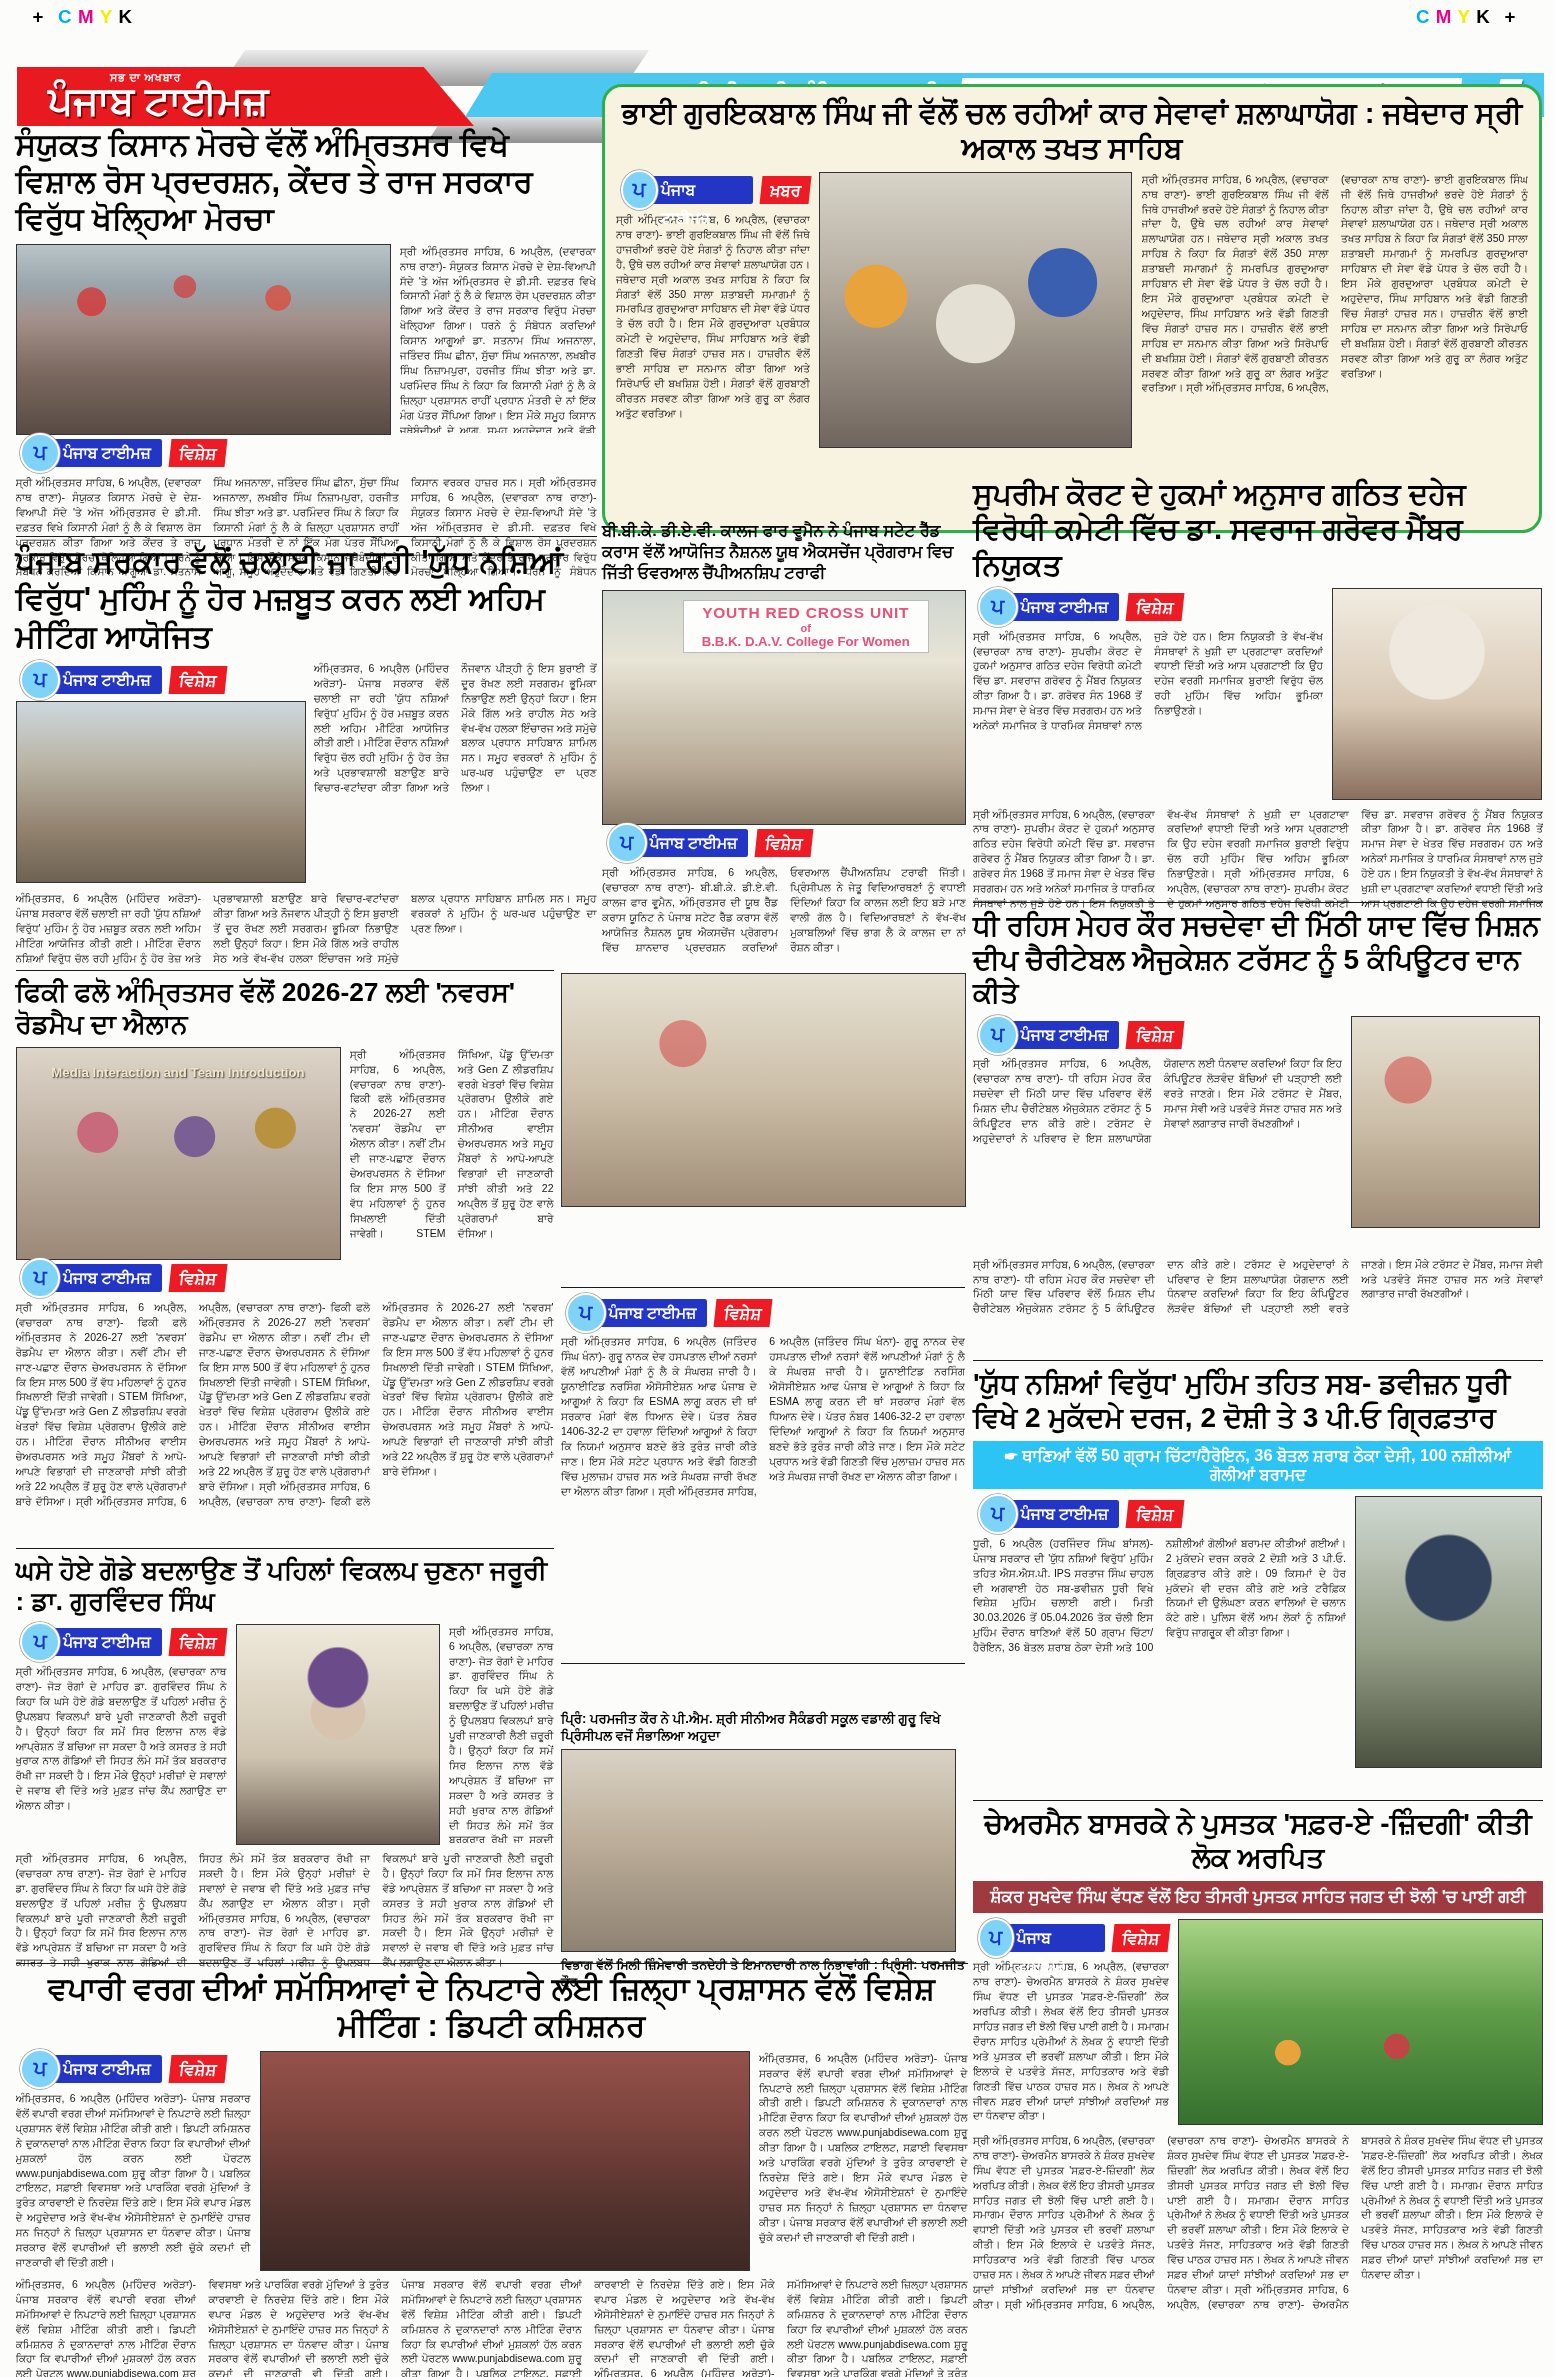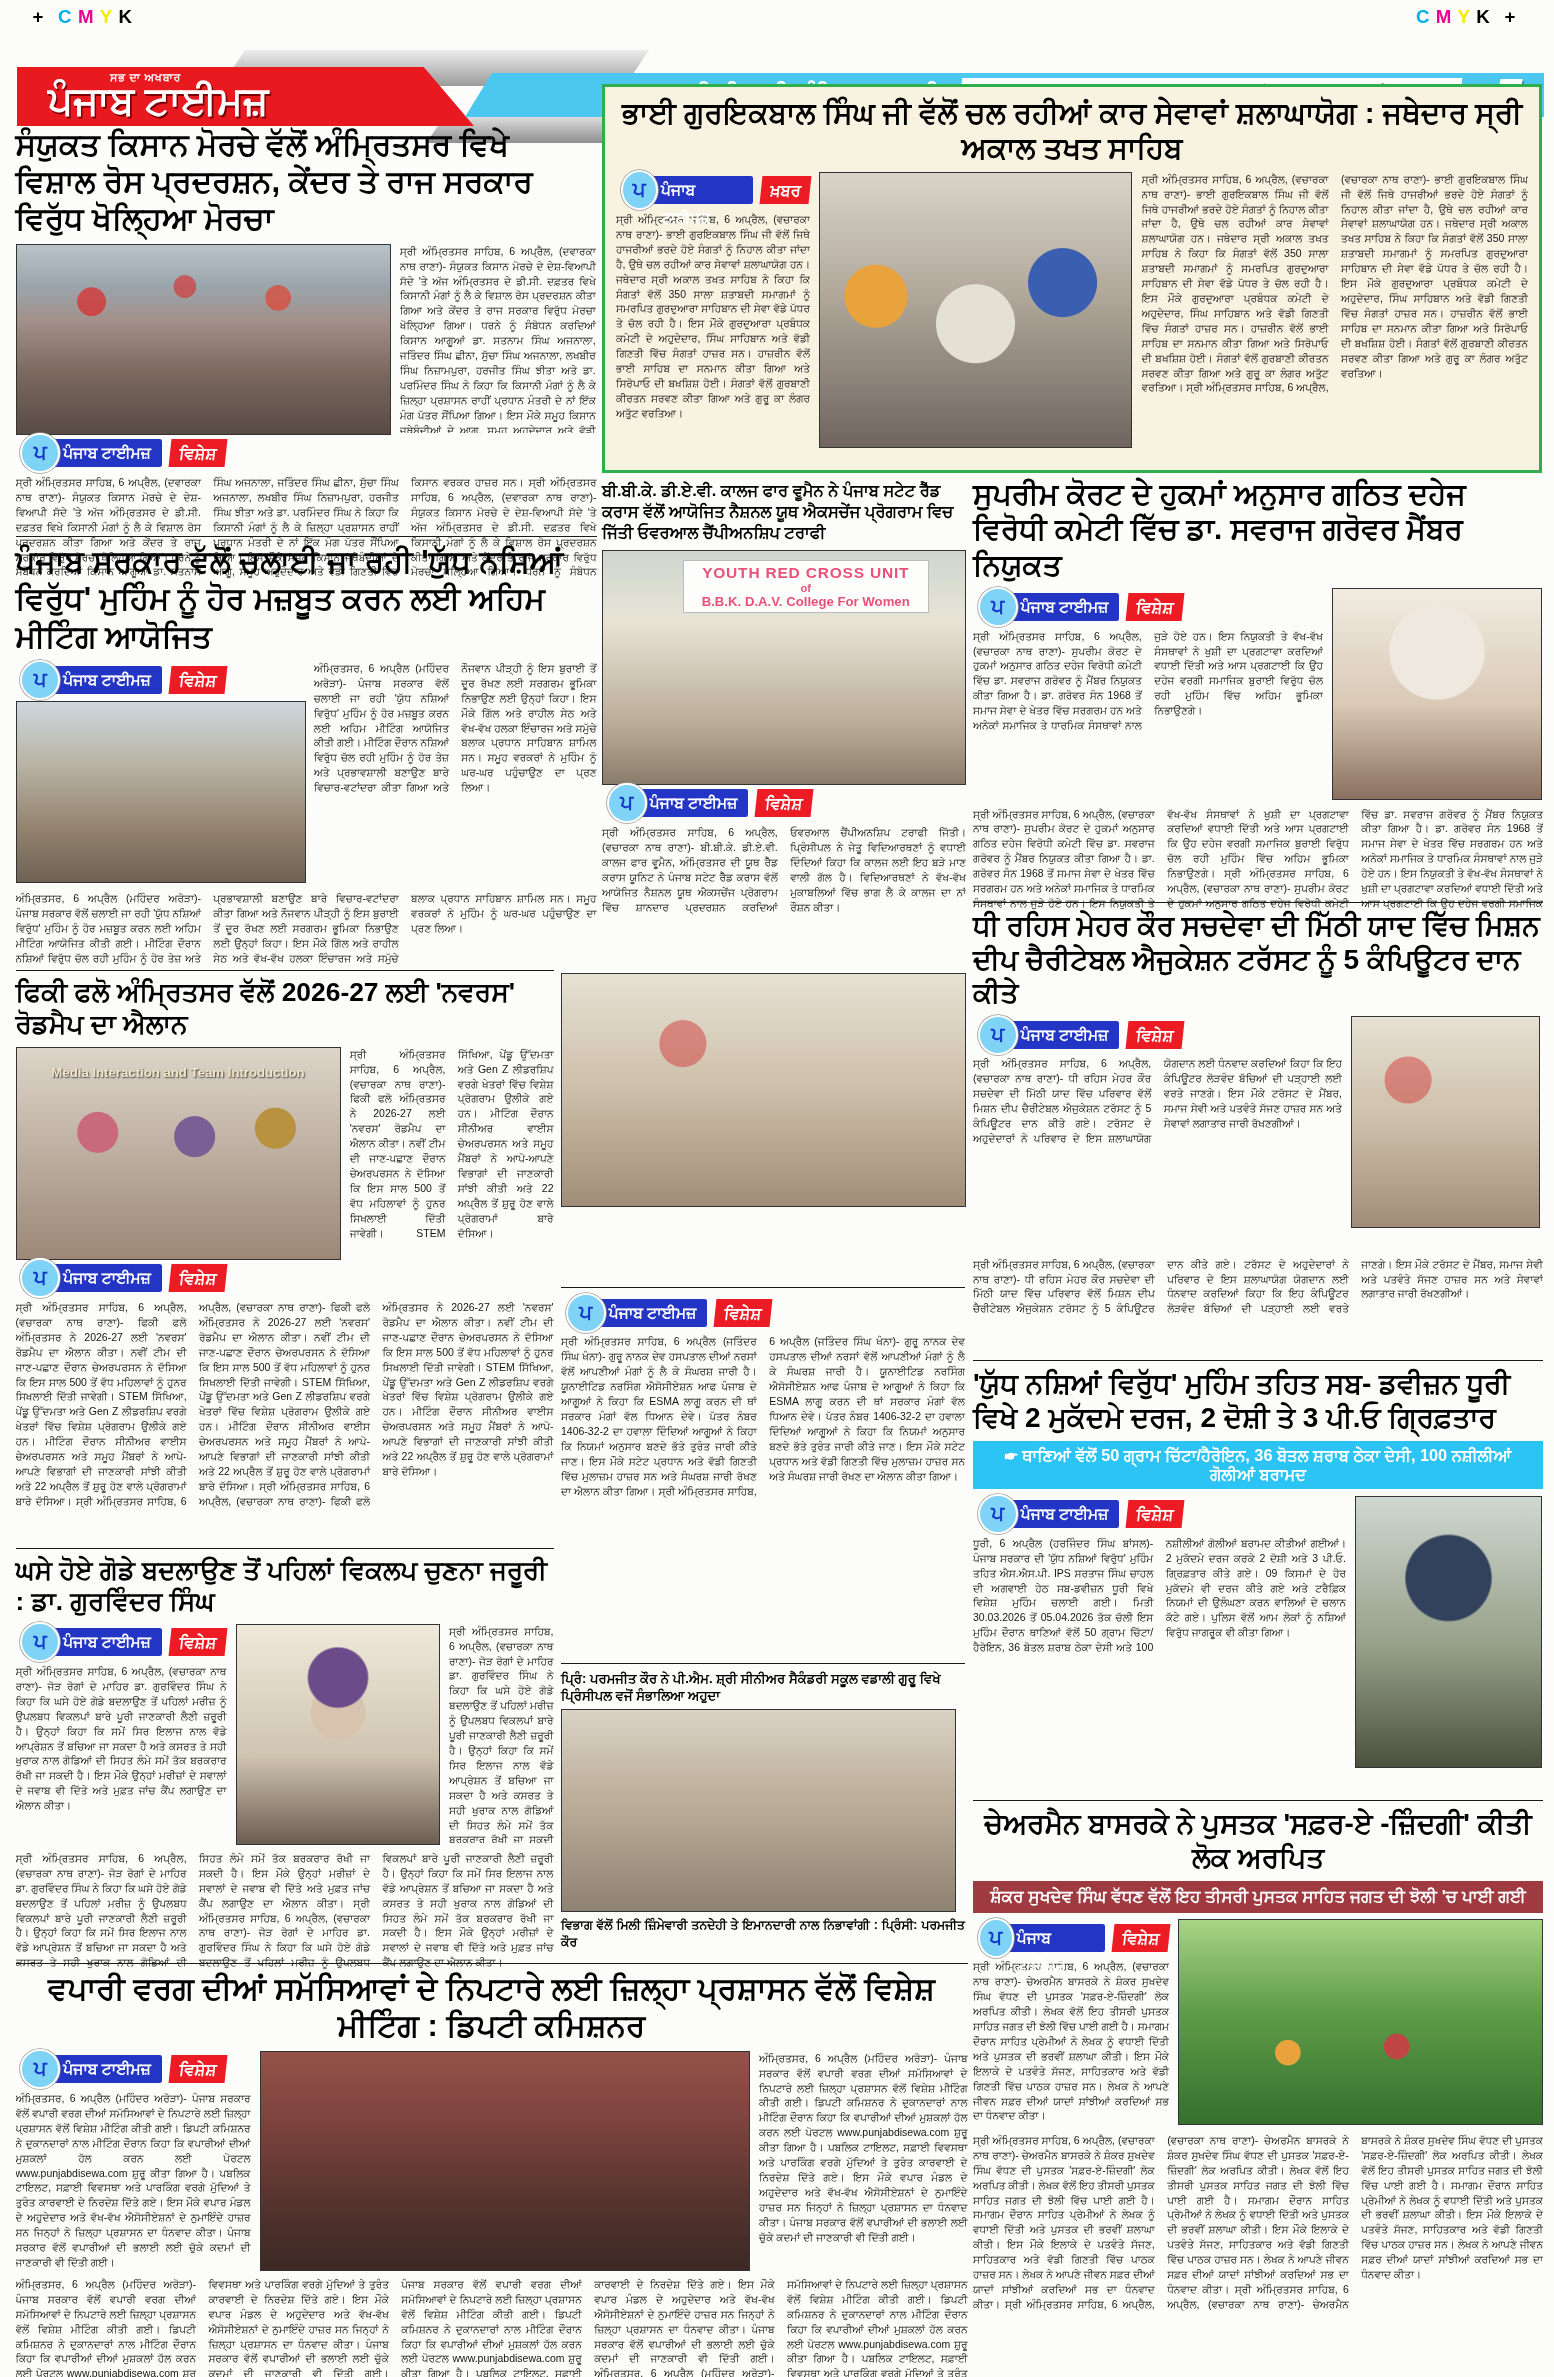--- a/index.html
+++ b/index.html
@@ -21,21 +21,21 @@
   .datebox{position:absolute;right:84px;top:5.4px;background:#fff;height:33px;line-height:33px;
         padding:0 12.4px;font-size:18px;font-weight:bold;color:#000;transform:skewX(-8deg);}
   .pageno{position:absolute;right:23px;top:-3.1px;color:#fff;font-size:44px;font-weight:bold;font-style:italic;
         text-shadow:1.6px 1.6px 1.6px rgba(0,0,0,.35);}
   
   .art{position:absolute;}
   .rule-top{border-top:1.6px solid #1a1a1a;padding-top:6.2px;}
   .hl{font-weight:bold;color:#000;line-height:1.2;margin:0 0 6.2px 0;}
   .hl-40{font-size:31px;} .hl-38{font-size:29.5px;} .hl-36{font-size:28px;} .hl-34{font-size:26.4px;} .hl-33{font-size:26px;}
   .bt{font-size:10.5px;line-height:1.42;text-align:justify;color:#141414;overflow:hidden;}
-  .bold-intro{font-weight:bold;font-size:16.3px;line-height:1.3;color:#000;}
+  .bold-intro{font-weight:bold;font-size:16.3px;line-height:1.3;color:#000;margin-top:40px;}
   .caption{font-weight:bold;font-size:12.4px;line-height:1.35;color:#000;text-align:justify;}
   .cols2{column-count:2;column-gap:12.4px;}
   .cols3{column-count:3;column-gap:12.4px;}
   .cols5{column-count:5;column-gap:12.4px;}
   .row{display:flex;gap:9.3px;}
   
   .chip{display:inline-flex;align-items:center;height:31px;margin:3.1px 0 6.2px 4.7px;position:relative;}
   .chip-circle{width:36px;height:36px;border-radius:50%;background:#7ed3f7;border:2.3px solid #fff;
         box-shadow:0 0 0 0.8px #999;color:#1538c9;font-weight:bold;font-size:20px;text-align:center;
         line-height:34px;z-index:2;}
@@ -129,21 +129,21 @@
       <div class="bt" style="width:196px;height:189px;">ਸ੍ਰੀ ਅੰਮ੍ਰਿਤਸਰ ਸਾਹਿਬ, 6 ਅਪ੍ਰੈਲ, (ਦਵਾਰਕਾ ਨਾਥ ਰਾਣਾ)- ਸੰਯੁਕਤ ਕਿਸਾਨ ਮੋਰਚੇ ਦੇ ਦੇਸ਼-ਵਿਆਪੀ ਸੱਦੇ 'ਤੇ ਅੱਜ ਅੰਮ੍ਰਿਤਸਰ ਦੇ ਡੀ.ਸੀ. ਦਫ਼ਤਰ ਵਿਖੇ ਕਿਸਾਨੀ ਮੰਗਾਂ ਨੂੰ ਲੈ ਕੇ ਵਿਸ਼ਾਲ ਰੋਸ ਪ੍ਰਦਰਸ਼ਨ ਕੀਤਾ ਗਿਆ ਅਤੇ ਕੇਂਦਰ ਤੇ ਰਾਜ ਸਰਕਾਰ ਵਿਰੁੱਧ ਮੋਰਚਾ ਖੋਲ੍ਹਿਆ ਗਿਆ। ਧਰਨੇ ਨੂੰ ਸੰਬੋਧਨ ਕਰਦਿਆਂ ਕਿਸਾਨ ਆਗੂਆਂ ਡਾ. ਸਤਨਾਮ ਸਿੰਘ ਅਜਨਾਲਾ, ਜਤਿੰਦਰ ਸਿੰਘ ਛੀਨਾ, ਸੁੱਚਾ ਸਿੰਘ ਅਜਨਾਲਾ, ਲਖਬੀਰ ਸਿੰਘ ਨਿਜ਼ਾਮਪੁਰਾ, ਹਰਜੀਤ ਸਿੰਘ ਝੀਤਾ ਅਤੇ ਡਾ. ਪਰਮਿੰਦਰ ਸਿੰਘ ਨੇ ਕਿਹਾ ਕਿ ਕਿਸਾਨੀ ਮੰਗਾਂ ਨੂੰ ਲੈ ਕੇ ਜ਼ਿਲ੍ਹਾ ਪ੍ਰਸ਼ਾਸਨ ਰਾਹੀਂ ਪ੍ਰਧਾਨ ਮੰਤਰੀ ਦੇ ਨਾਂ ਇੱਕ ਮੰਗ ਪੱਤਰ ਸੌਂਪਿਆ ਗਿਆ। ਇਸ ਮੌਕੇ ਸਮੂਹ ਕਿਸਾਨ ਜਥੇਬੰਦੀਆਂ ਦੇ ਆਗੂ, ਸਮੂਹ ਅਹੁਦੇਦਾਰ ਅਤੇ ਵੱਡੀ ਗਿਣਤੀ ਵਿੱਚ ਕਿਸਾਨ ਵਰਕਰ ਹਾਜ਼ਰ ਸਨ।</div>
     </div>
     <div class="chip">
       <span class="chip-circle">ਪ</span>
       <span class="chip-main">ਪੰਜਾਬ ਟਾਈਮਜ਼</span>
       <span class="chip-tag">ਵਿਸ਼ੇਸ਼</span>
     </div>
     <div class="bt cols3" style="height:117px;">ਸ੍ਰੀ ਅੰਮ੍ਰਿਤਸਰ ਸਾਹਿਬ, 6 ਅਪ੍ਰੈਲ, (ਦਵਾਰਕਾ ਨਾਥ ਰਾਣਾ)- ਸੰਯੁਕਤ ਕਿਸਾਨ ਮੋਰਚੇ ਦੇ ਦੇਸ਼-ਵਿਆਪੀ ਸੱਦੇ 'ਤੇ ਅੱਜ ਅੰਮ੍ਰਿਤਸਰ ਦੇ ਡੀ.ਸੀ. ਦਫ਼ਤਰ ਵਿਖੇ ਕਿਸਾਨੀ ਮੰਗਾਂ ਨੂੰ ਲੈ ਕੇ ਵਿਸ਼ਾਲ ਰੋਸ ਪ੍ਰਦਰਸ਼ਨ ਕੀਤਾ ਗਿਆ ਅਤੇ ਕੇਂਦਰ ਤੇ ਰਾਜ ਸਰਕਾਰ ਵਿਰੁੱਧ ਮੋਰਚਾ ਖੋਲ੍ਹਿਆ ਗਿਆ। ਧਰਨੇ ਨੂੰ ਸੰਬੋਧਨ ਕਰਦਿਆਂ ਕਿਸਾਨ ਆਗੂਆਂ ਡਾ. ਸਤਨਾਮ ਸਿੰਘ ਅਜਨਾਲਾ, ਜਤਿੰਦਰ ਸਿੰਘ ਛੀਨਾ, ਸੁੱਚਾ ਸਿੰਘ ਅਜਨਾਲਾ, ਲਖਬੀਰ ਸਿੰਘ ਨਿਜ਼ਾਮਪੁਰਾ, ਹਰਜੀਤ ਸਿੰਘ ਝੀਤਾ ਅਤੇ ਡਾ. ਪਰਮਿੰਦਰ ਸਿੰਘ ਨੇ ਕਿਹਾ ਕਿ ਕਿਸਾਨੀ ਮੰਗਾਂ ਨੂੰ ਲੈ ਕੇ ਜ਼ਿਲ੍ਹਾ ਪ੍ਰਸ਼ਾਸਨ ਰਾਹੀਂ ਪ੍ਰਧਾਨ ਮੰਤਰੀ ਦੇ ਨਾਂ ਇੱਕ ਮੰਗ ਪੱਤਰ ਸੌਂਪਿਆ ਗਿਆ। ਇਸ ਮੌਕੇ ਸਮੂਹ ਕਿਸਾਨ ਜਥੇਬੰਦੀਆਂ ਦੇ ਆਗੂ, ਸਮੂਹ ਅਹੁਦੇਦਾਰ ਅਤੇ ਵੱਡੀ ਗਿਣਤੀ ਵਿੱਚ ਕਿਸਾਨ ਵਰਕਰ ਹਾਜ਼ਰ ਸਨ। ਸ੍ਰੀ ਅੰਮ੍ਰਿਤਸਰ ਸਾਹਿਬ, 6 ਅਪ੍ਰੈਲ, (ਦਵਾਰਕਾ ਨਾਥ ਰਾਣਾ)- ਸੰਯੁਕਤ ਕਿਸਾਨ ਮੋਰਚੇ ਦੇ ਦੇਸ਼-ਵਿਆਪੀ ਸੱਦੇ 'ਤੇ ਅੱਜ ਅੰਮ੍ਰਿਤਸਰ ਦੇ ਡੀ.ਸੀ. ਦਫ਼ਤਰ ਵਿਖੇ ਕਿਸਾਨੀ ਮੰਗਾਂ ਨੂੰ ਲੈ ਕੇ ਵਿਸ਼ਾਲ ਰੋਸ ਪ੍ਰਦਰਸ਼ਨ ਕੀਤਾ ਗਿਆ ਅਤੇ ਕੇਂਦਰ ਤੇ ਰਾਜ ਸਰਕਾਰ ਵਿਰੁੱਧ ਮੋਰਚਾ ਖੋਲ੍ਹਿਆ ਗਿਆ। ਧਰਨੇ ਨੂੰ ਸੰਬੋਧਨ ਕਰਦਿਆਂ ਕਿਸਾਨ ਆਗੂਆਂ ਡਾ. ਸਤਨਾਮ ਸਿੰਘ ਅਜਨਾਲਾ, ਜਤਿੰਦਰ ਸਿੰਘ ਛੀਨਾ, ਸੁੱਚਾ ਸਿੰਘ ਅਜਨਾਲਾ, ਲਖਬੀਰ ਸਿੰਘ ਨਿਜ਼ਾਮਪੁਰਾ, ਹਰਜੀਤ ਸਿੰਘ ਝੀਤਾ ਅਤੇ ਡਾ. ਪਰਮਿੰਦਰ ਸਿੰਘ ਨੇ ਕਿਹਾ ਕਿ ਕਿਸਾਨੀ ਮੰਗਾਂ ਨੂੰ ਲੈ ਕੇ ਜ਼ਿਲ੍ਹਾ ਪ੍ਰਸ਼ਾਸਨ ਰਾਹੀਂ ਪ੍ਰਧਾਨ ਮੰਤਰੀ ਦੇ ਨਾਂ ਇੱਕ ਮੰਗ ਪੱਤਰ ਸੌਂਪਿਆ ਗਿਆ। ਇਸ ਮੌਕੇ ਸਮੂਹ ਕਿਸਾਨ ਜਥੇਬੰਦੀਆਂ ਦੇ ਆਗੂ, ਸਮੂਹ ਅਹੁਦੇਦਾਰ ਅਤੇ ਵੱਡੀ ਗਿਣਤੀ ਵਿੱਚ ਕਿਸਾਨ ਵਰਕਰ ਹਾਜ਼ਰ ਸਨ।</div>
   </div>
 
-  <div class="art greenbox" style="left:602px;top:84px;width:940px;height:389px;">
+  <div class="art greenbox" style="left:602px;top:84px;width:940px;height:449px;border-radius:20px;">
     <h2 class="hl hl-38 hl-center">ਭਾਈ ਗੁਰਇਕਬਾਲ ਸਿੰਘ ਜੀ ਵੱਲੋਂ ਚਲ ਰਹੀਆਂ ਕਾਰ ਸੇਵਾਵਾਂ ਸ਼ਲਾਘਾਯੋਗ : ਜਥੇਦਾਰ ਸ੍ਰੀ ਅਕਾਲ ਤਖਤ ਸਾਹਿਬ</h2>
     <div class="row">
       <div style="width:194px;">
         <div class="chip">
           <span class="chip-circle">ਪ</span>
           <span class="chip-main">ਪੰਜਾਬ ਟਾਈਮਜ਼</span>
           <span class="chip-tag">ਖ਼ਬਰ</span>
         </div>
         <div class="bt" style="height:233px;">ਸ੍ਰੀ ਅੰਮ੍ਰਿਤਸਰ ਸਾਹਿਬ, 6 ਅਪ੍ਰੈਲ, (ਵਚਾਰਕਾ ਨਾਥ ਰਾਣਾ)- ਭਾਈ ਗੁਰਇਕਬਾਲ ਸਿੰਘ ਜੀ ਵੱਲੋਂ ਜਿਥੇ ਹਾਜਰੀਆਂ ਭਰਦੇ ਹੋਏ ਸੰਗਤਾਂ ਨੂੰ ਨਿਹਾਲ ਕੀਤਾ ਜਾਂਦਾ ਹੈ, ਉਥੇ ਚਲ ਰਹੀਆਂ ਕਾਰ ਸੇਵਾਵਾਂ ਸ਼ਲਾਘਾਯੋਗ ਹਨ। ਜਥੇਦਾਰ ਸ੍ਰੀ ਅਕਾਲ ਤਖਤ ਸਾਹਿਬ ਨੇ ਕਿਹਾ ਕਿ ਸੰਗਤਾਂ ਵੱਲੋਂ 350 ਸਾਲਾ ਸ਼ਤਾਬਦੀ ਸਮਾਗਮਾਂ ਨੂੰ ਸਮਰਪਿਤ ਗੁਰਦੁਆਰਾ ਸਾਹਿਬਾਨ ਦੀ ਸੇਵਾ ਵੱਡੇ ਪੱਧਰ ਤੇ ਚੱਲ ਰਹੀ ਹੈ। ਇਸ ਮੌਕੇ ਗੁਰਦੁਆਰਾ ਪ੍ਰਬੰਧਕ ਕਮੇਟੀ ਦੇ ਅਹੁਦੇਦਾਰ, ਸਿੰਘ ਸਾਹਿਬਾਨ ਅਤੇ ਵੱਡੀ ਗਿਣਤੀ ਵਿੱਚ ਸੰਗਤਾਂ ਹਾਜ਼ਰ ਸਨ। ਹਾਜ਼ਰੀਨ ਵੱਲੋਂ ਭਾਈ ਸਾਹਿਬ ਦਾ ਸਨਮਾਨ ਕੀਤਾ ਗਿਆ ਅਤੇ ਸਿਰੋਪਾਓ ਦੀ ਬਖਸ਼ਿਸ਼ ਹੋਈ। ਸੰਗਤਾਂ ਵੱਲੋਂ ਗੁਰਬਾਣੀ ਕੀਰਤਨ ਸਰਵਣ ਕੀਤਾ ਗਿਆ ਅਤੇ ਗੁਰੂ ਕਾ ਲੰਗਰ ਅਤੁੱਟ ਵਰਤਿਆ।</div>
       </div>

